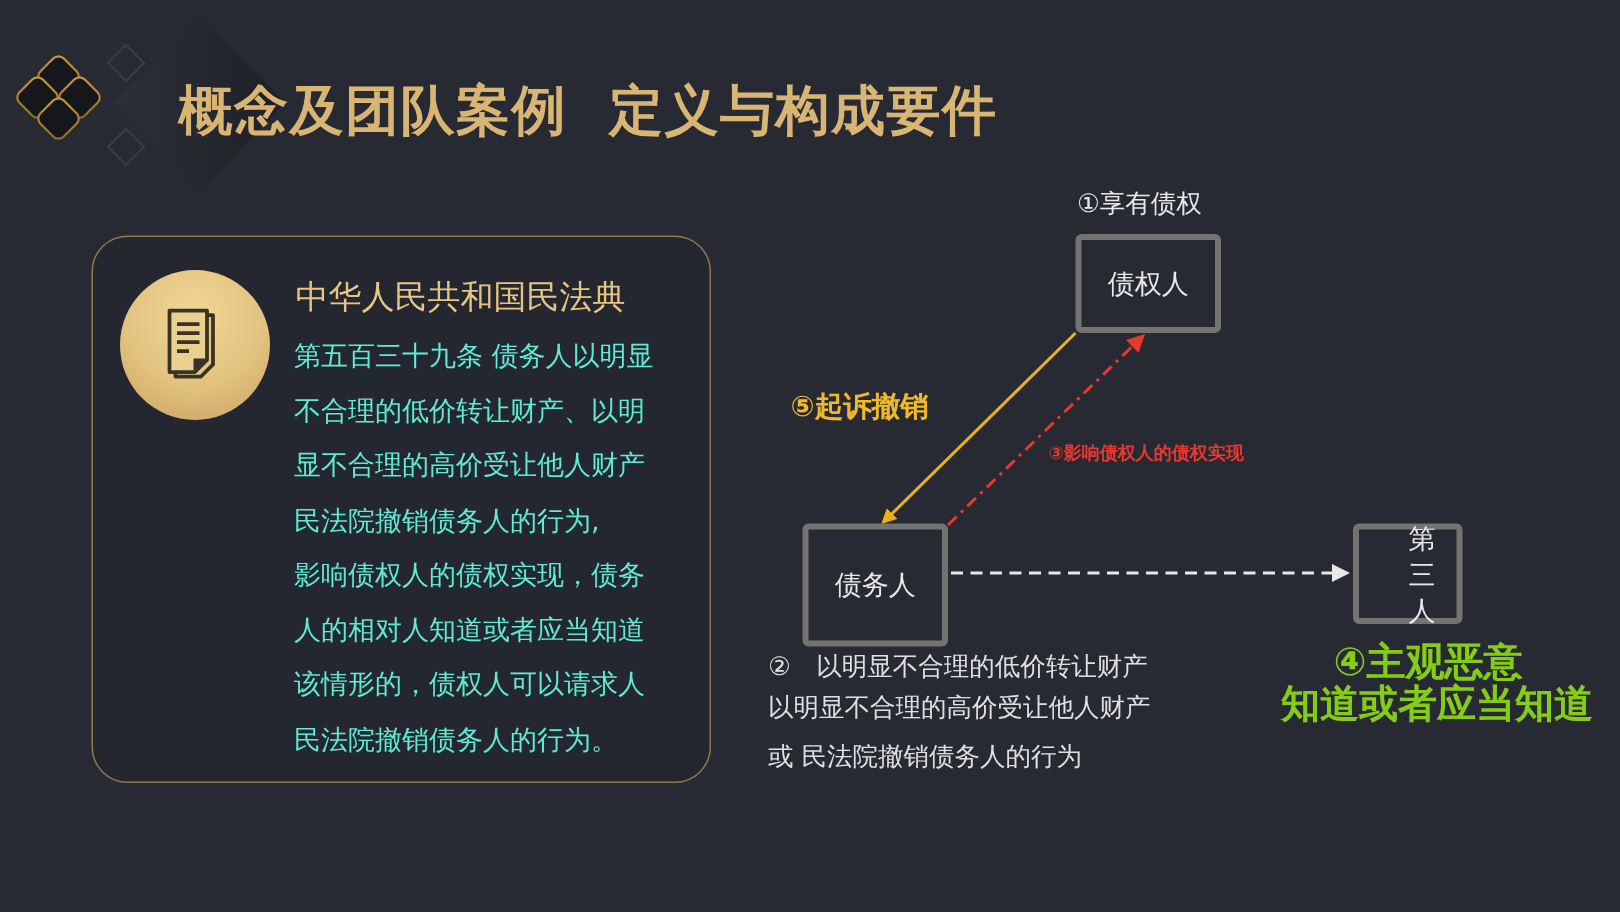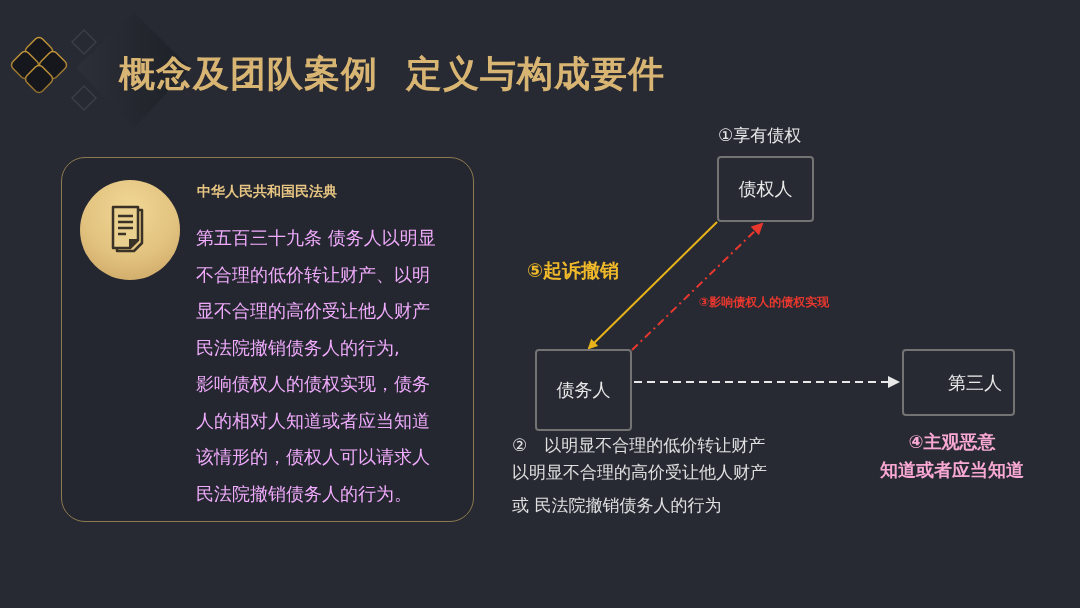--- a/index.html
+++ b/index.html
@@ -23,49 +23,49 @@
     background: #242730;
   }
   .doc-badge {
     position: absolute; left: 80px; top: 180px; width: 100px; height: 100px;
     border-radius: 50%;
     background: radial-gradient(circle at 50% 30%, #f1d795 0%, #e2c27f 55%, #c8a060 100%);
   }
   .doc-badge svg { position: absolute; left: 30px; top: 25px; }
   .card-title {
     position: absolute; left: 197px; top: 183px;
-    font-size: 14px; font-weight: bold; color: #e6c482; white-space: nowrap;
+    font-size: 22px; font-weight: normal; color: #e6c482; white-space: nowrap;
   }
   .card-body {
     position: absolute; left: 196px; top: 220px; width: 275px;
-    font-size: 18px; line-height: 36.5px; color: #f0abfc;
+    font-size: 18px; line-height: 36.5px; color: #5eead4;
   }
   .card-body div { white-space: nowrap; }
   .diagram { position: absolute; left: 0; top: 0; width: 1080px; height: 608px; pointer-events: none; }
   .node {
-    position: absolute; border: 2px solid #737373; border-radius: 4px;
+    position: absolute; border: 4px solid #737373; border-radius: 4px;
     display: flex; align-items: center; justify-content: center;
     font-size: 18px; color: #e8e8e8; background: transparent;
   }
   .node-creditor { left: 717px; top: 156px; width: 97px; height: 66px; }
   .node-debtor { left: 535px; top: 349px; width: 97px; height: 82px; }
-  .node-third { left: 902px; top: 349px; width: 113px; height: 67px; padding-left: 33px; }
+  .node-third { left: 902px; top: 349px; width: 73px; height: 67px; padding-left: 33px; }
   .label-1 { position: absolute; left: 718px; top: 124px; font-size: 17px; color: #e8e8e8; white-space: nowrap; }
   .label-5 { position: absolute; left: 527px; top: 258px; font-size: 19px; font-weight: bold; color: #f0b92a; white-space: nowrap; }
   .label-3 { position: absolute; left: 699px; top: 294px; font-size: 12px; font-weight: bold; color: #e8382e; white-space: nowrap; }
   .label-2 {
     position: absolute; left: 491px; top: 432px; font-size: 17px; color: #e0e0e0;
     line-height: 27px;
     margin-left: 21px;
   }
   .label-2 div { white-space: nowrap; }
   .label-2 .l3 { margin-top: 6px; }
   .label-4 {
     position: absolute; left: 854px; top: 428px; width: 196px; text-align: center;
-    font-size: 18px; font-weight: bold; color: #f9a8d4; line-height: 28px;
+    font-size: 26px; font-weight: bold; color: #84cc16; line-height: 28px;
   }
   .label-4 div { white-space: nowrap; }
 </style>
 </head>
 <body>
 
 <svg class="header-deco" viewBox="0 0 240 140" width="240" height="140">
   <defs>
     <linearGradient id="dg" x1="0" y1="0" x2="1" y2="0">
       <stop offset="0" stop-color="#2e3039"></stop>

